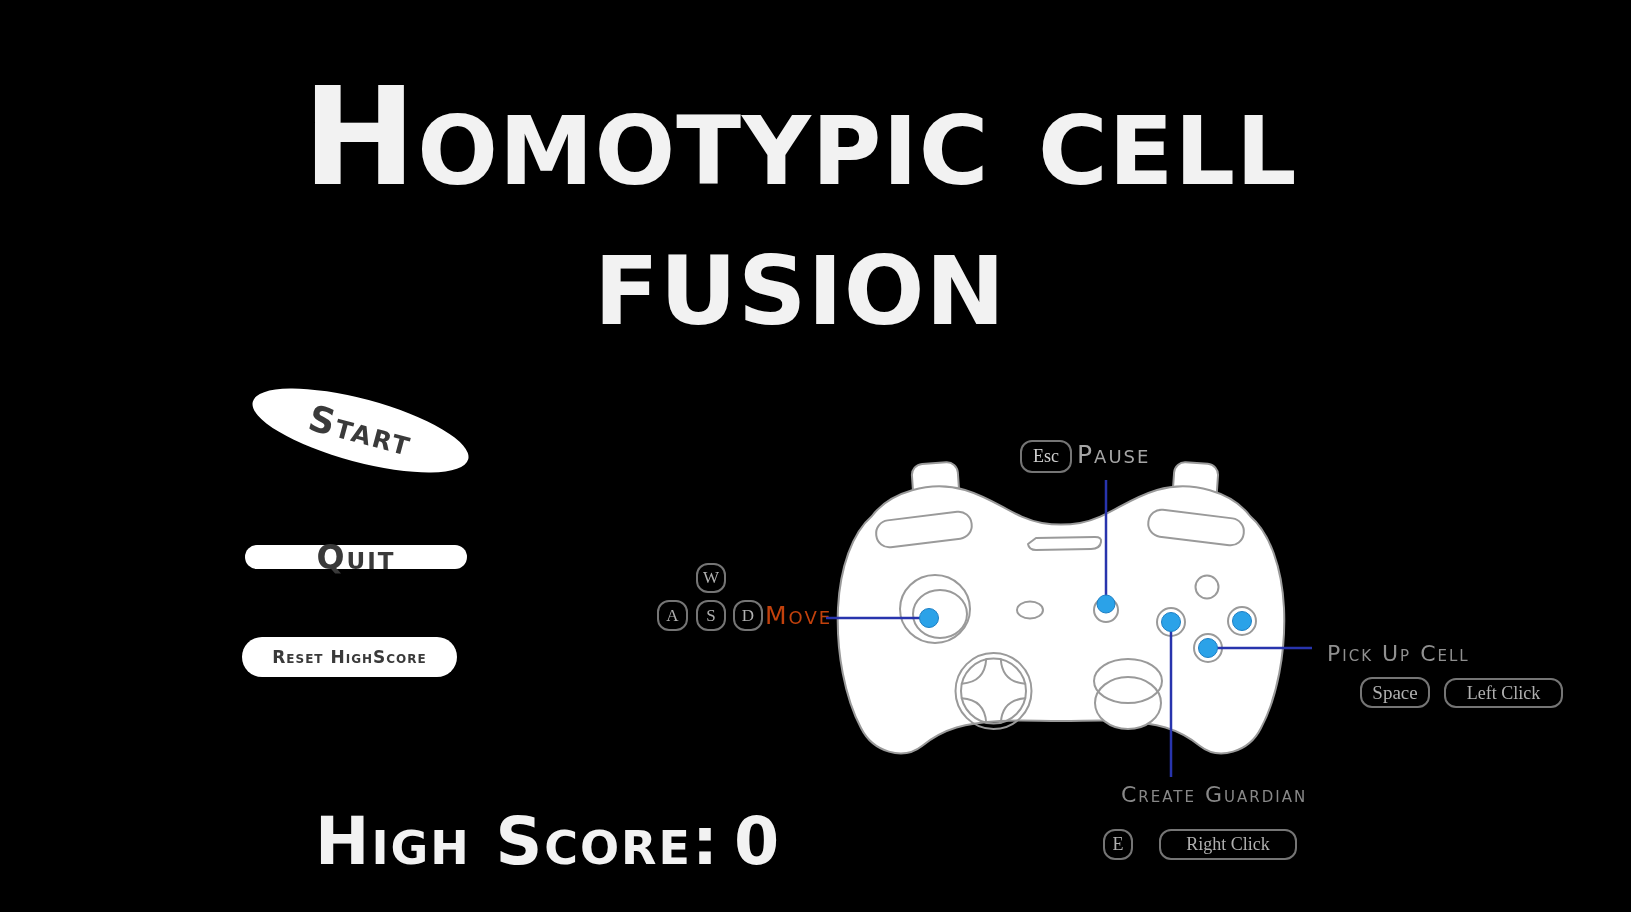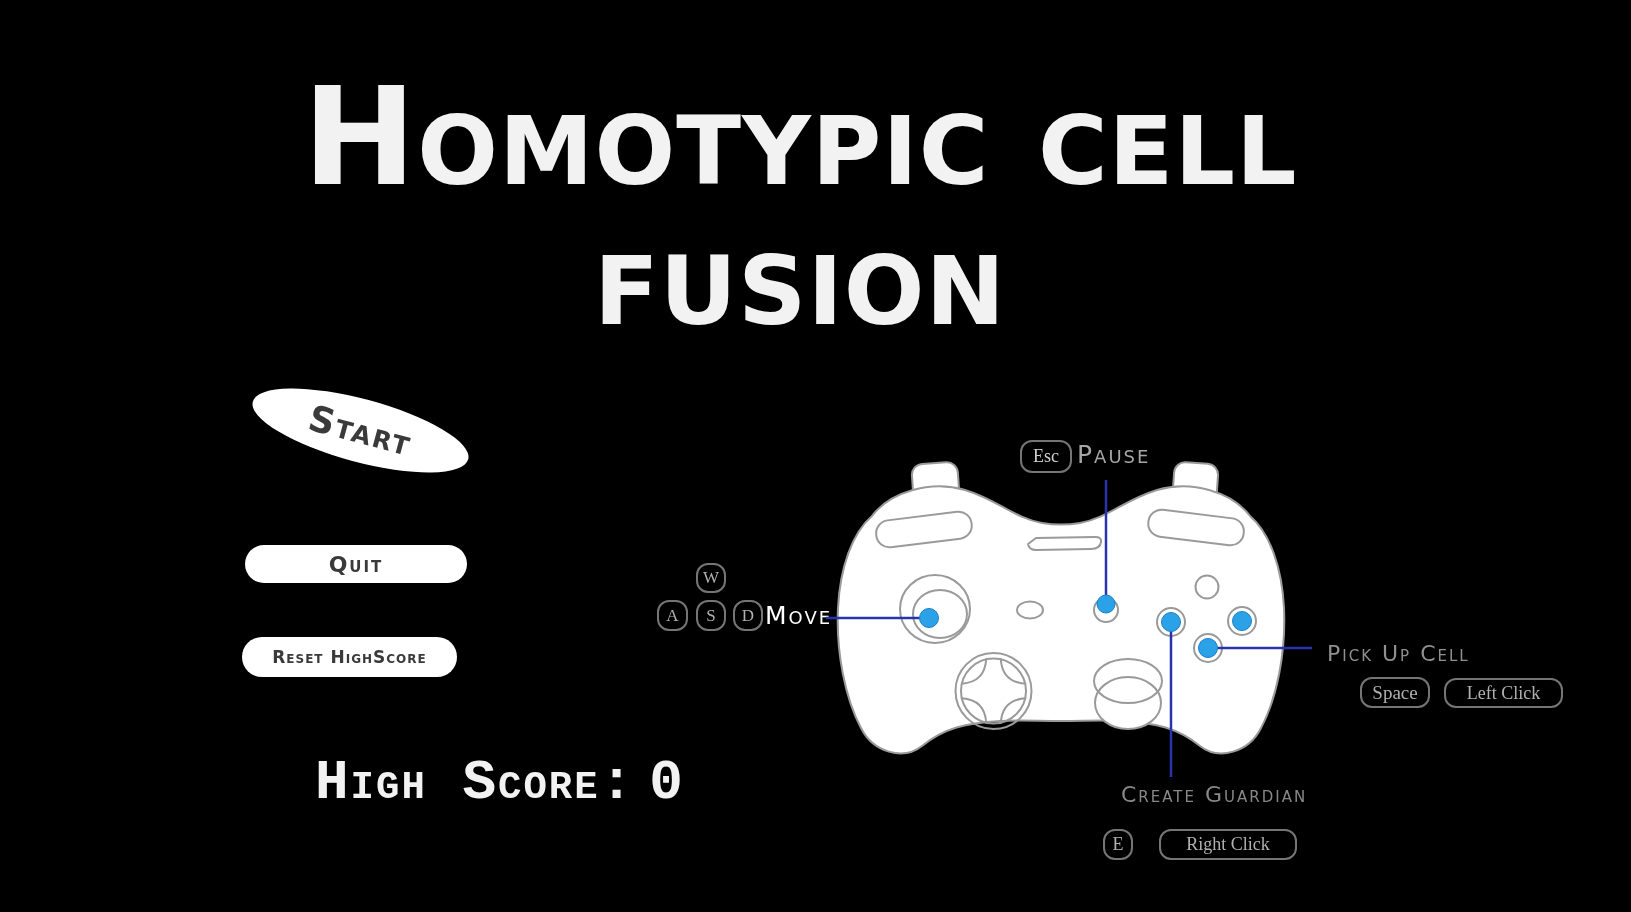--- a/index.html
+++ b/index.html
@@ -22,32 +22,32 @@
     background:var(--menu-button-fill,#fff);border:none;cursor:pointer;
     color:var(--menu-button-text,#3a3a3a);
     font-family:"DejaVu Sans",sans-serif;font-weight:bold;font-variant:small-caps;
     padding:0;
   }
   .pill.start{
     left:229px;top:399px;width:223px;height:63px;border-radius:50%;
     transform:rotate(15deg);font-size:36px;letter-spacing:2px;
   }
   .pill.quit{
-    left:225px;top:545px;width:222px;height:38px;border-radius:21px;
-    font-size:22px;letter-spacing:2px;text-align:center;
+    left:225px;top:545px;width:222px;height:24px;border-radius:21px;
+    font-size:33px;letter-spacing:2px;text-align:center;
   }
   .pill.reset{
     left:222px;top:637px;width:215px;height:40px;border-radius:21px;
     font-size:17px;letter-spacing:1px;
   }
   
   .highscore{
-    position:absolute;left:295px;top:751px;
+    position:absolute;left:295px;top:804px;
     color:var(--text-primary,#f2f2f2);font-weight:bold;font-variant:small-caps;
-    font-size:56px;letter-spacing:2px;white-space:nowrap;font-family:Liberation Mono, monospace;
+    font-size:65px;letter-spacing:2px;white-space:nowrap;
   }
   .highscore .val{margin-left:14px;}
   
   .key{
     position:absolute;display:flex;align-items:center;justify-content:center;
     border:2px solid var(--key-badge-border,#757575);border-radius:12px;
     color:var(--key-badge-text,#b0b0b0);
     font-family:Liberation Serif, serif;
     background:transparent;box-sizing:border-box;white-space:nowrap;
   }
@@ -59,21 +59,21 @@
   .key.space{left:1340px;top:677px;width:70px;height:31px;font-size:19px;text-align:center;}
   .key.lclick{left:1424px;top:678px;width:119px;height:30px;font-size:18px;}
   .key.e{left:1083px;top:829px;width:30px;height:31px;font-size:18px;}
   .key.rclick{left:1139px;top:829px;width:138px;height:31px;font-size:18px;}
   
   .ctl-label{
     position:absolute;color:var(--control-label-text,#9a9a9a);
     font-variant:small-caps;letter-spacing:2px;white-space:nowrap;line-height:1;
   }
   .ctl-label.pause{left:1057px;top:442px;font-size:25px;color:#a6a6a6;}
-  .ctl-label.move{left:745px;top:603px;font-size:25px;color:#ffffff;}
+  .ctl-label.move{left:745px;top:603px;font-size:25px;color:#c2410c;}
   .ctl-label.pickup{left:1307px;top:643px;font-size:22px;color:#909090;}
   .ctl-label.guardian{left:1101px;top:784px;font-size:22px;color:#888888;}
   
   .controller{position:absolute;left:780px;top:430px;width:520px;height:360px;}
   .ctrl-shape{fill:#ffffff;stroke:var(--controller-outline,#9a9a9a);stroke-width:2;stroke-linejoin:round;}
   .ctrl-open{fill:none;stroke:var(--controller-outline,#9a9a9a);stroke-width:2;stroke-linejoin:round;stroke-linecap:round;}
   .connector{fill:none;stroke:var(--connector-line,#2834ad);stroke-width:2.5;}
   .marker{fill:var(--marker-dot,#2ba2e8);stroke:#1d7fc4;stroke-width:1;}
 </style>
 </head>

